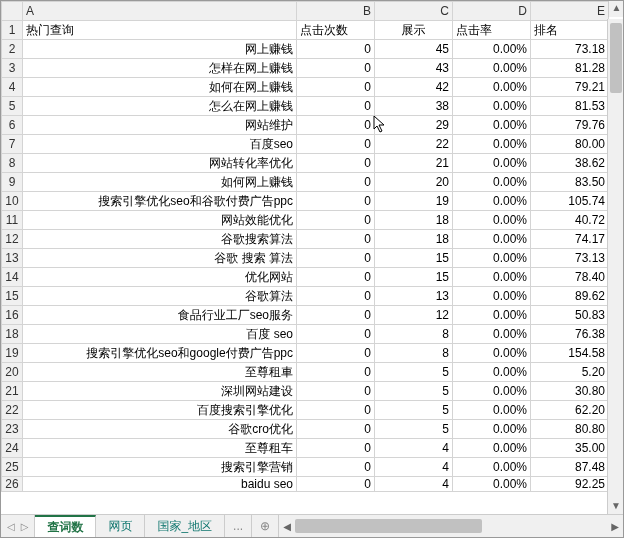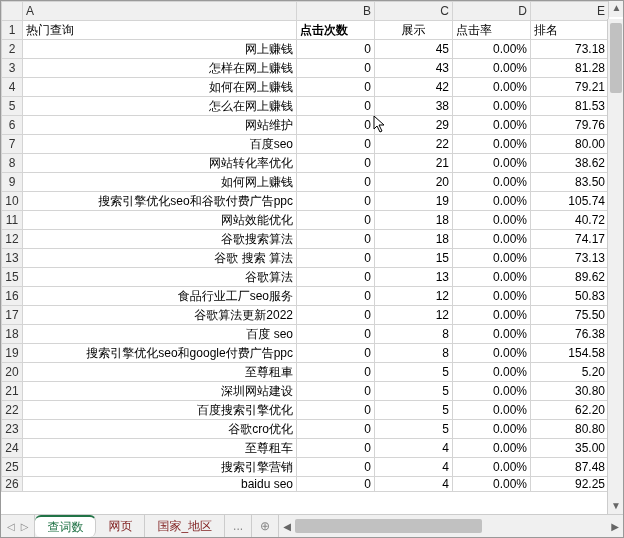--- a/index.html
+++ b/index.html
@@ -19,22 +19,22 @@
 td.datacell { color: #000; }
 .scroll-v { position: absolute; right: 0; top: 18px; width: 16px; height: 496px; background: #f0f0f0; border-left: 1px solid #ccc; }
 .scroll-v-thumb { position: absolute; left: 2px; top: 4px; width: 12px; height: 70px; background: #c1c1c1; border-radius: 2px; }
 .scroll-v-top, .scroll-v-bot { position: absolute; left: 0; width: 16px; height: 16px; text-align: center; line-height: 14px; color: #666; font-size: 10px; }
 .scroll-v-top { top: -18px; background:#f0f0f0; border-left:1px solid #ccc;}
 .scroll-v-bot { bottom: 0; }
 
 .tabs { position: absolute; bottom: 0; left: 0; right: 0; height: 23px; background: #f0f0f0; border-top: 1px solid #ccc; display: flex; align-items: stretch; }
 .tabs-nav { display: flex; align-items: center; padding: 0 6px; gap: 6px; color: #888; border-right: 1px solid #ccc; }
 .tabs-nav span { font-size: 10px; }
-.tab { padding: 0 12px; border-right: 1px solid #ccc; display: flex; align-items: center; color: #7f1d1d; background: #f0f0f0; font-size: 12px; }
-.tab.active { background: #fff; border-top: 2px solid #217346; color: #217346; font-weight: 400; border-radius: 6px; }
+.tab { padding: 0 12px; border-right: 1px solid #ccc; display: flex; align-items: center; color: #0f766e; background: #f0f0f0; font-size: 12px; }
+.tab.active { background: #fff; border-top: 2px solid #217346; color: #217346; font-weight: 700; }
 .tab.more { color: #888; padding: 0 8px; }
 .tab-add { padding: 0 8px; color: #888; display: flex; align-items: center; }
 .scroll-h { flex: 1; position: relative; background: #f0f0f0; border-left: 1px solid #ccc; display: flex; align-items: center; }
 .scroll-h-btn { width: 16px; text-align: center; color: #666; font-size: 10px; }
 .scroll-h-track { flex: 1; height: 14px; position: relative; }
 .scroll-h-thumb { position: absolute; left: 0; top: 0; height: 14px; width: 60%; background: #c1c1c1; border-radius: 2px; }
 .cursor-icon { position: absolute; pointer-events: none; }
 .headerrow td.col-A, .headerrow td.col-B, .headerrow td.col-C, .headerrow td.col-D, .headerrow td.col-E { text-align: left; }
 .headerrow td.col-B, .headerrow td.col-D, .headerrow td.col-E { text-align: left; }
 .bottom-cutoff td { height: 10px; overflow:hidden; }
@@ -51,21 +51,21 @@
       <th class="hdr col-B">B</th>
       <th class="hdr col-C">C</th>
       <th class="hdr col-D">D</th>
       <th class="hdr col-E">E</th>
     </tr>
   </thead>
   <tbody id="grid-body">
         <tr class="headerrow">
           <td class="rowhdr">1</td>
           <td class="datacell col-A">热门查询</td>
-          <td class="datacell col-B" style="text-align: left; font-weight: bold;">点击次数</td>
+          <td class="datacell col-B" style="text-align: left;">点击次数</td>
           <td class="datacell col-C" style="text-align: center;">展示</td>
           <td class="datacell col-D" style="text-align: left;">点击率</td>
           <td class="datacell col-E" style="text-align: left;">排名</td>
         </tr>
         <tr>
           <td class="rowhdr">2</td>
           <td class="datacell col-A">网上赚钱</td>
           <td class="datacell col-B">0</td>
           <td class="datacell col-C">45</td>
           <td class="datacell col-D">0.00%</td>
@@ -153,42 +153,42 @@
         </tr>
         <tr>
           <td class="rowhdr">13</td>
           <td class="datacell col-A">谷歌 搜索 算法</td>
           <td class="datacell col-B">0</td>
           <td class="datacell col-C">15</td>
           <td class="datacell col-D">0.00%</td>
           <td class="datacell col-E">73.13</td>
         </tr>
         <tr>
+          <td class="rowhdr">14</td>
+          <td class="datacell col-A">优化网站</td>
+          <td class="datacell col-B">0</td>
+          <td class="datacell col-C">15</td>
+          <td class="datacell col-D">0.00%</td>
+          <td class="datacell col-E">78.40</td>
+        </tr>
+        <tr>
           <td class="rowhdr">15</td>
           <td class="datacell col-A">谷歌算法</td>
           <td class="datacell col-B">0</td>
           <td class="datacell col-C">13</td>
           <td class="datacell col-D">0.00%</td>
           <td class="datacell col-E">89.62</td>
         </tr>
         <tr>
           <td class="rowhdr">16</td>
           <td class="datacell col-A">食品行业工厂seo服务</td>
           <td class="datacell col-B">0</td>
           <td class="datacell col-C">12</td>
           <td class="datacell col-D">0.00%</td>
           <td class="datacell col-E">50.83</td>
-        </tr>
-        <tr>
-          <td class="rowhdr">17</td>
-          <td class="datacell col-A">谷歌算法更新2022</td>
-          <td class="datacell col-B">0</td>
-          <td class="datacell col-C">12</td>
-          <td class="datacell col-D">0.00%</td>
-          <td class="datacell col-E">75.50</td>
         </tr>
         <tr>
           <td class="rowhdr">18</td>
           <td class="datacell col-A">百度 seo</td>
           <td class="datacell col-B">0</td>
           <td class="datacell col-C">8</td>
           <td class="datacell col-D">0.00%</td>
           <td class="datacell col-E">76.38</td>
         </tr>
         <tr>

